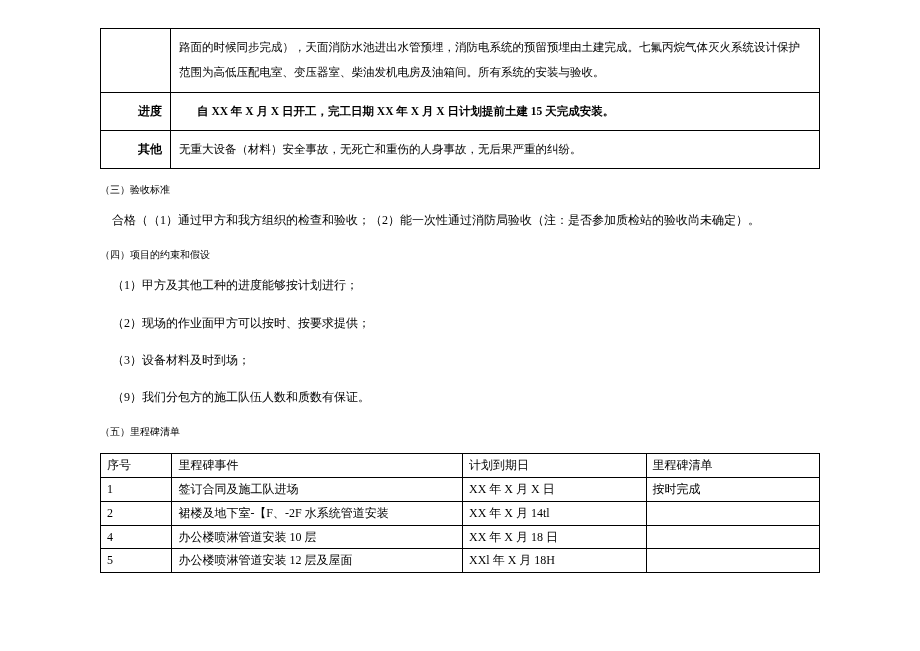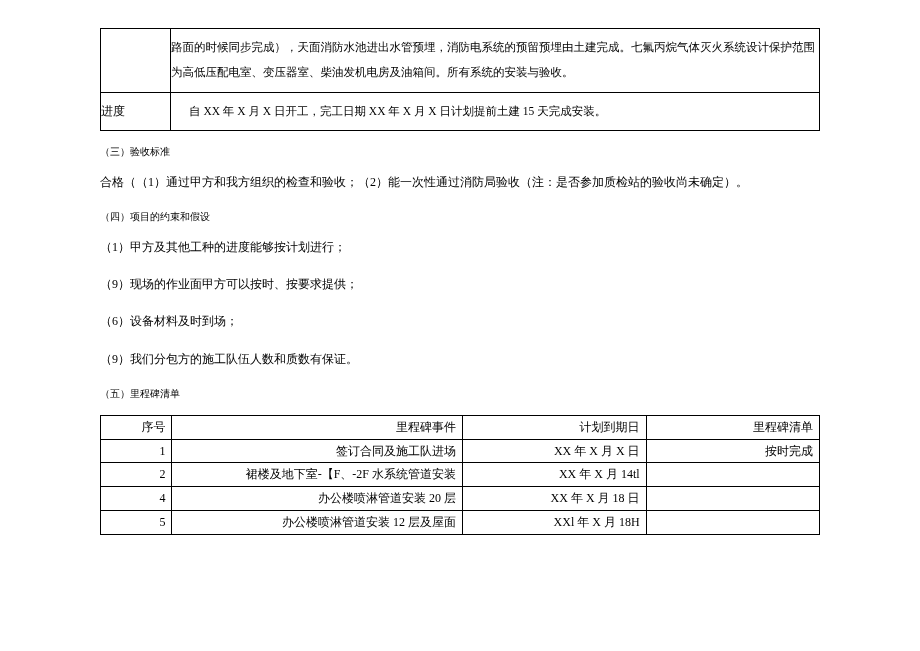--- a/index.html
+++ b/index.html
@@ -7,28 +7,28 @@
       width: 920px;
       height: 651px;
       background: #fff;
       font-family: "SimSun", "宋体", serif;
       font-size: 12px;
       color: #000;
       padding: 28px 100px 0 100px;
       line-height: 1.4;
     }
     .table1 { width: 100%; border-collapse: collapse; }
-    .table1 td { border: 1px solid #000; padding: 6px 0; vertical-align: middle; }
-    .table1 .label-cell { width: 70px; text-align: left; }
+    .table1 td { border: 1px solid #000; padding: 6px 8px; vertical-align: middle; }
+    .table1 .label-cell { width: 70px; text-align: right; font-weight: bold; }
     .table1 .content-cell { line-height: 2.2; font-size: 11.5px; }
-    .table1 .content-cell .indent { padding-left: 18px; }
+    .table1 .content-cell .indent { padding-left: 18px; font-weight: bold; }
     .section-title { margin: 14px 0 14px 0; font-size: 10px; }
-    .para { margin: 10px 0 18px 0; font-size: 12px; line-height: 1.6; }
+    .para { margin: 10px 0 18px 12px; font-size: 12px; line-height: 1.6; }
     .table2 { width: 100%; border-collapse: collapse; font-size: 12px; }
-    .table2 th, .table2 td { border: 1px solid #000; padding: 3px 6px; text-align: right; font-family: Liberation Serif, serif; }
+    .table2 th, .table2 td { border: 1px solid #000; padding: 3px 6px; text-align: left; font-family: Liberation Serif, serif; }
     .table2 th { font-weight: normal; }
     .col-seq { width: 70px; }
     .col-event { width: 285px; }
     .col-date { width: 180px; }
     .col-status { width: 170px; }
   </style>
 </head>
 <body>
 
 <table class="table1">
@@ -36,30 +36,34 @@
       <tr>
     <td class="label-cell"></td>
     <td class="content-cell">路面的时候同步完成），天面消防水池进出水管预埋，消防电系统的预留预埋由土建完成。七氟丙烷气体灭火系统设计保护范围为高低压配电室、变压器室、柴油发机电房及油箱间。所有系统的安装与验收。</td>
   </tr>
   <tr>
     <td class="label-cell">进度</td>
     <td class="content-cell">
           <div class="indent">自 XX 年 X 月 X 日开工，完工日期 XX 年 X 月 X 日计划提前土建 15 天完成安装。</div>
         </td>
   </tr>
+  <tr>
+    <td class="label-cell">其他</td>
+    <td class="content-cell">无重大设备（材料）安全事故，无死亡和重伤的人身事故，无后果严重的纠纷。</td>
+  </tr>
 </tbody>
   </table>
 
 <div class="section-title">（三）验收标准</div>
 <div class="para">合格（（1）通过甲方和我方组织的检查和验收；（2）能一次性通过消防局验收（注：是否参加质检站的验收尚未确定）。</div>
 
 <div class="section-title">（四）项目的约束和假设</div>
 <div class="para">（1）甲方及其他工种的进度能够按计划进行；</div>
-<div class="para">（9）现场的作业面甲方可以按时、按要求提供；</div>
-<div class="para">（6）设备材料及时到场；</div>
+<div class="para">（2）现场的作业面甲方可以按时、按要求提供；</div>
+<div class="para">（3）设备材料及时到场；</div>
 <div class="para">（9）我们分包方的施工队伍人数和质数有保证。</div>
 
 <div class="section-title">（五）里程碑清单</div>
 <table class="table2">
   <tbody>
       <tr>
     <th class="col-seq">序号</th>
     <th class="col-event">里程碑事件</th>
     <th class="col-date">计划到期日</th>
     <th class="col-status">里程碑清单</th>
@@ -71,21 +75,21 @@
     <td>按时完成</td>
   </tr>
   <tr>
     <td>2</td>
     <td>裙楼及地下室-【F、-2F 水系统管道安装</td>
     <td>XX 年 X 月 14tl</td>
     <td></td>
   </tr>
   <tr>
     <td>4</td>
-    <td>办公楼喷淋管道安装 20 层</td>
+    <td>办公楼喷淋管道安装 10 层</td>
     <td>XX 年 X 月 18 日</td>
     <td></td>
   </tr>
   <tr>
     <td>5</td>
     <td>办公楼喷淋管道安装 12 层及屋面</td>
     <td>XXl 年 X 月 18H</td>
     <td></td>
   </tr>
 </tbody>

